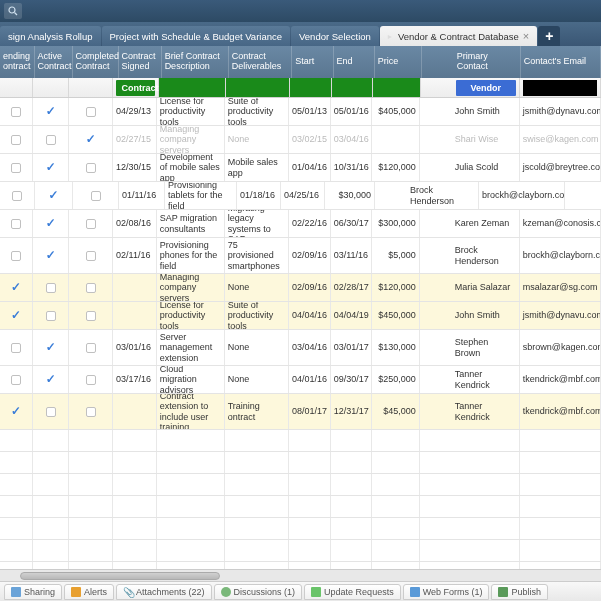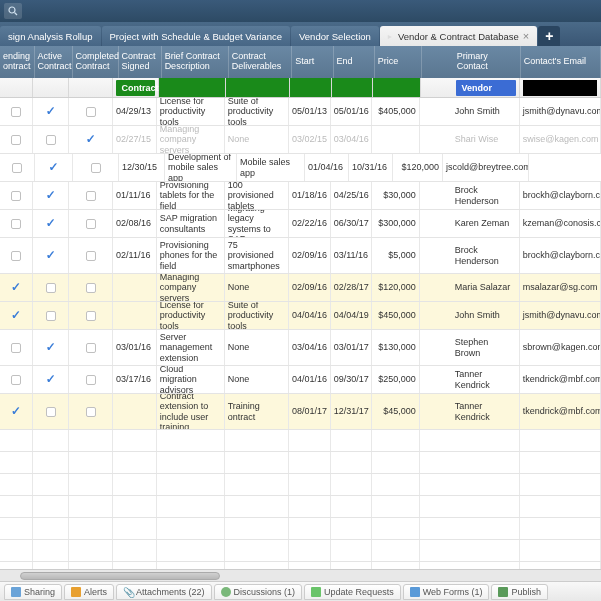--- a/index.html
+++ b/index.html
@@ -26,21 +26,21 @@
 .col-signed { width: 46px; }
 .col-desc { width: 72px; }
 .col-deliv { width: 68px; }
 .col-start { width: 44px; }
 .col-end { width: 44px; }
 .col-price { width: 50px; }
 .col-contact { width: 72px; margin-left: 32px; }
 .col-email { width: 86px; }
 
 .badge-contract { background: #1a8a1a; color: #fff; padding: 3px 6px; border-radius: 1px; font-size: 9px; font-weight: bold; width: 100%; text-align: right; }
-.badge-vendor { background: #3b6cd4; color: #fff; padding: 3px 6px; border-radius: 1px; font-size: 9px; font-weight: bold; width: 100%; text-align: left; }
+.badge-vendor { background: #3b6cd4; color: #fff; padding: 3px 6px; border-radius: 1px; font-size: 9px; font-weight: bold; width: 100%; text-align: center; }
 .badge-black { background: #000; width: 100%; height: 16px; }
 
 .grid { overflow-y: auto; height: calc(601px - 22px - 24px - 32px - 20px - 20px - 2px); }
 .row { display: flex; height: 28px; border-bottom: 1px solid #e4e4e4; }
 .row.highlight { background: #fdf8dc; }
 .row.faded { color: #bbb; }
 .row.tall { height: 36px; }
 .cell { font-size: 9px; color: #333; padding: 3px; border-right: 1px solid #e8e8e8; display: flex; align-items: center; line-height: 1.15; overflow: hidden; }
 .cell.num { justify-content: flex-end; }
 .row.faded .cell { color: #bbb; }
@@ -175,35 +175,35 @@
       </div>
     <div class="cell col-completed">
         <span class="checkbox"></span>
       </div>
     <div class="cell col-signed">12/30/15</div>
     <div class="cell col-desc">Development of mobile sales app</div>
     <div class="cell col-deliv">Mobile sales app</div>
     <div class="cell col-start">01/04/16</div>
     <div class="cell col-end">10/31/16</div>
     <div class="cell col-price num">$120,000</div>
+    <div class="cell col-contact">Julia Scold</div>
     <div class="cell col-email">jscold@breytree.com</div>
   </div>
     <div class="row">
     <div class="cell col-pending">
         <span class="checkbox"></span>
       </div>
     <div class="cell col-active">
         <span class="checkmark">✓</span>
       </div>
     <div class="cell col-completed">
         <span class="checkbox"></span>
       </div>
     <div class="cell col-signed">01/11/16</div>
     <div class="cell col-desc">Provisioning tablets for the field</div>
-    <div class="cell col-deliv">100 provisioned tablets</div>
     <div class="cell col-start">01/18/16</div>
     <div class="cell col-end">04/25/16</div>
     <div class="cell col-price num">$30,000</div>
     <div class="cell col-contact">Brock Henderson</div>
     <div class="cell col-email">brockh@clayborn.com</div>
   </div>
     <div class="row">
     <div class="cell col-pending">
         <span class="checkbox"></span>
       </div>

